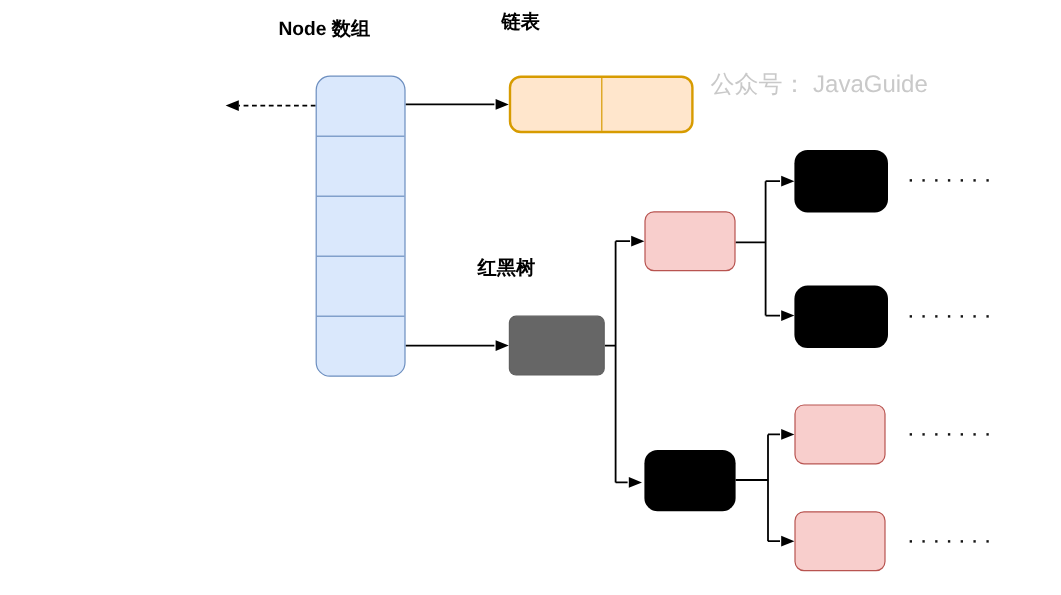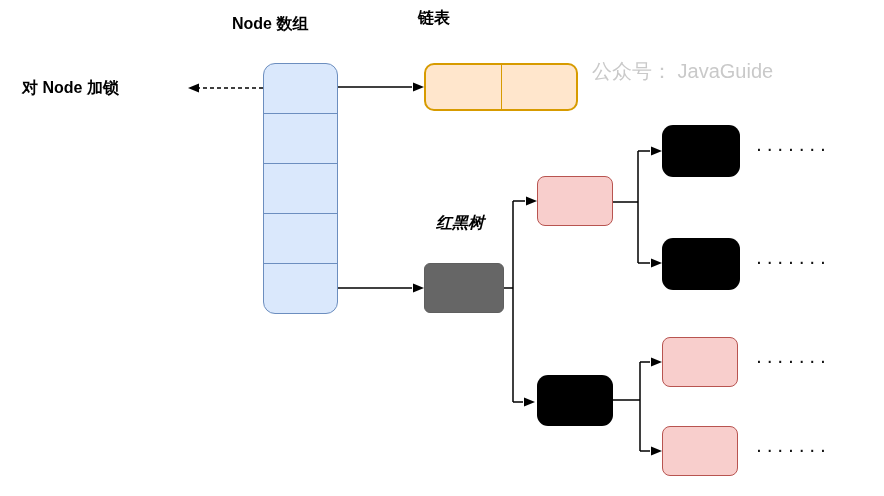--- a/index.html
+++ b/index.html
@@ -140,22 +140,21 @@
     <polygon class="arrow-head" points="662,151 651,146.5 651,155.5"></polygon>
     <polygon class="arrow-head" points="662,263 651,258.5 651,267.5"></polygon>
 
     <path class="connector-stroke" d="M613 400 H640 M640 362 V451 M640 362 H650 M640 451 H650"></path>
     <polygon class="arrow-head" points="662,362 651,357.5 651,366.5"></polygon>
     <polygon class="arrow-head" points="662,451 651,446.5 651,455.5"></polygon>
   </svg>
 
   <div class="label" style="left:232px; top:14px;">Node 数组</div>
   <div class="label" style="left:418px; top:8px;">链表</div>
-  <div class="label" style="left:22px; top:78px;">对 Node 加锁</div>
-  <div class="label" style="left:436px; top:213px;font-style:italic;">红黑树</div>
+  <div class="label" style="left:398px; top:213px;">红黑树</div>
 
   <div class="watermark">
     <div>公众号： JavaGuide</div>
   </div>
 
   <div class="array">
     <div class="array-cell"></div>
     <div class="array-cell"></div>
     <div class="array-cell"></div>
     <div class="array-cell"></div>

